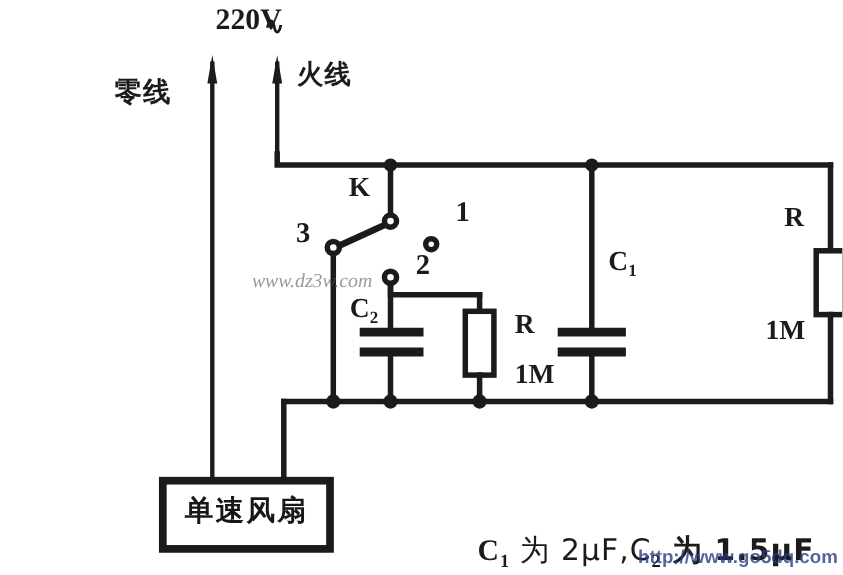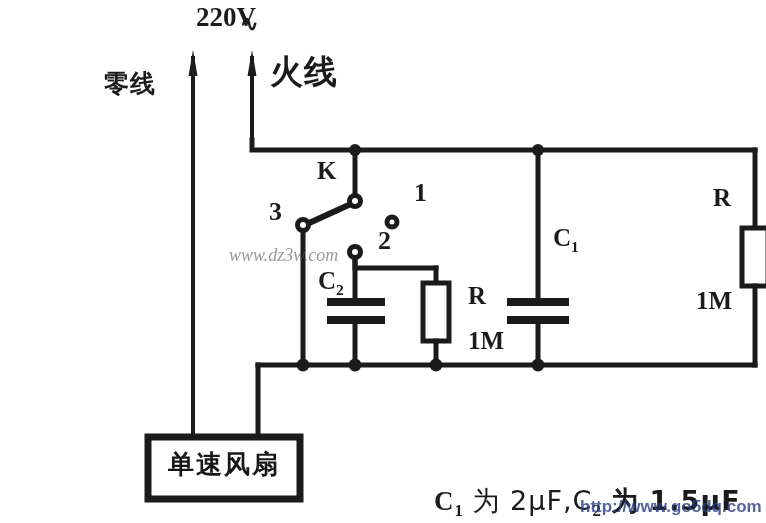--- a/index.html
+++ b/index.html
@@ -146,21 +146,21 @@
       <circle cx="355" cy="252" r="5.5"></circle>
     </g>
   </svg>
 
   <div class="lbl" style="left:196px; top:4px; font-size:27px;">
     <span>220</span><span style="letter-spacing:-2px;">V</span><span style="font-size:22px; margin-left:-14px; position:relative; top:5px;">∿</span>
   </div>
 
   <div class="lbl lbl-cjk" style="left:104px; top:55px; font-size:25px;margin-top:16px;">零线</div>
 
-  <div class="lbl lbl-cjk" style="left:270px; top:55px; font-size:33px;">火线</div>
+  <div class="lbl lbl-cjk" style="left:270px; top:55px; font-size:24px;">火线</div>
 
   <div class="lbl" style="left:317px; top:158px; font-size:25px;">K</div>
 
   <div class="lbl" style="left:269px; top:199px; font-size:26px;">3</div>
 
   <div class="lbl" style="left:414px; top:180px; font-size:26px;">1</div>
 
   <div class="lbl" style="left:378px; top:228px; font-size:26px;">2</div>
 
   <div class="lbl" style="left:553px; top:225px; font-size:25px;">

